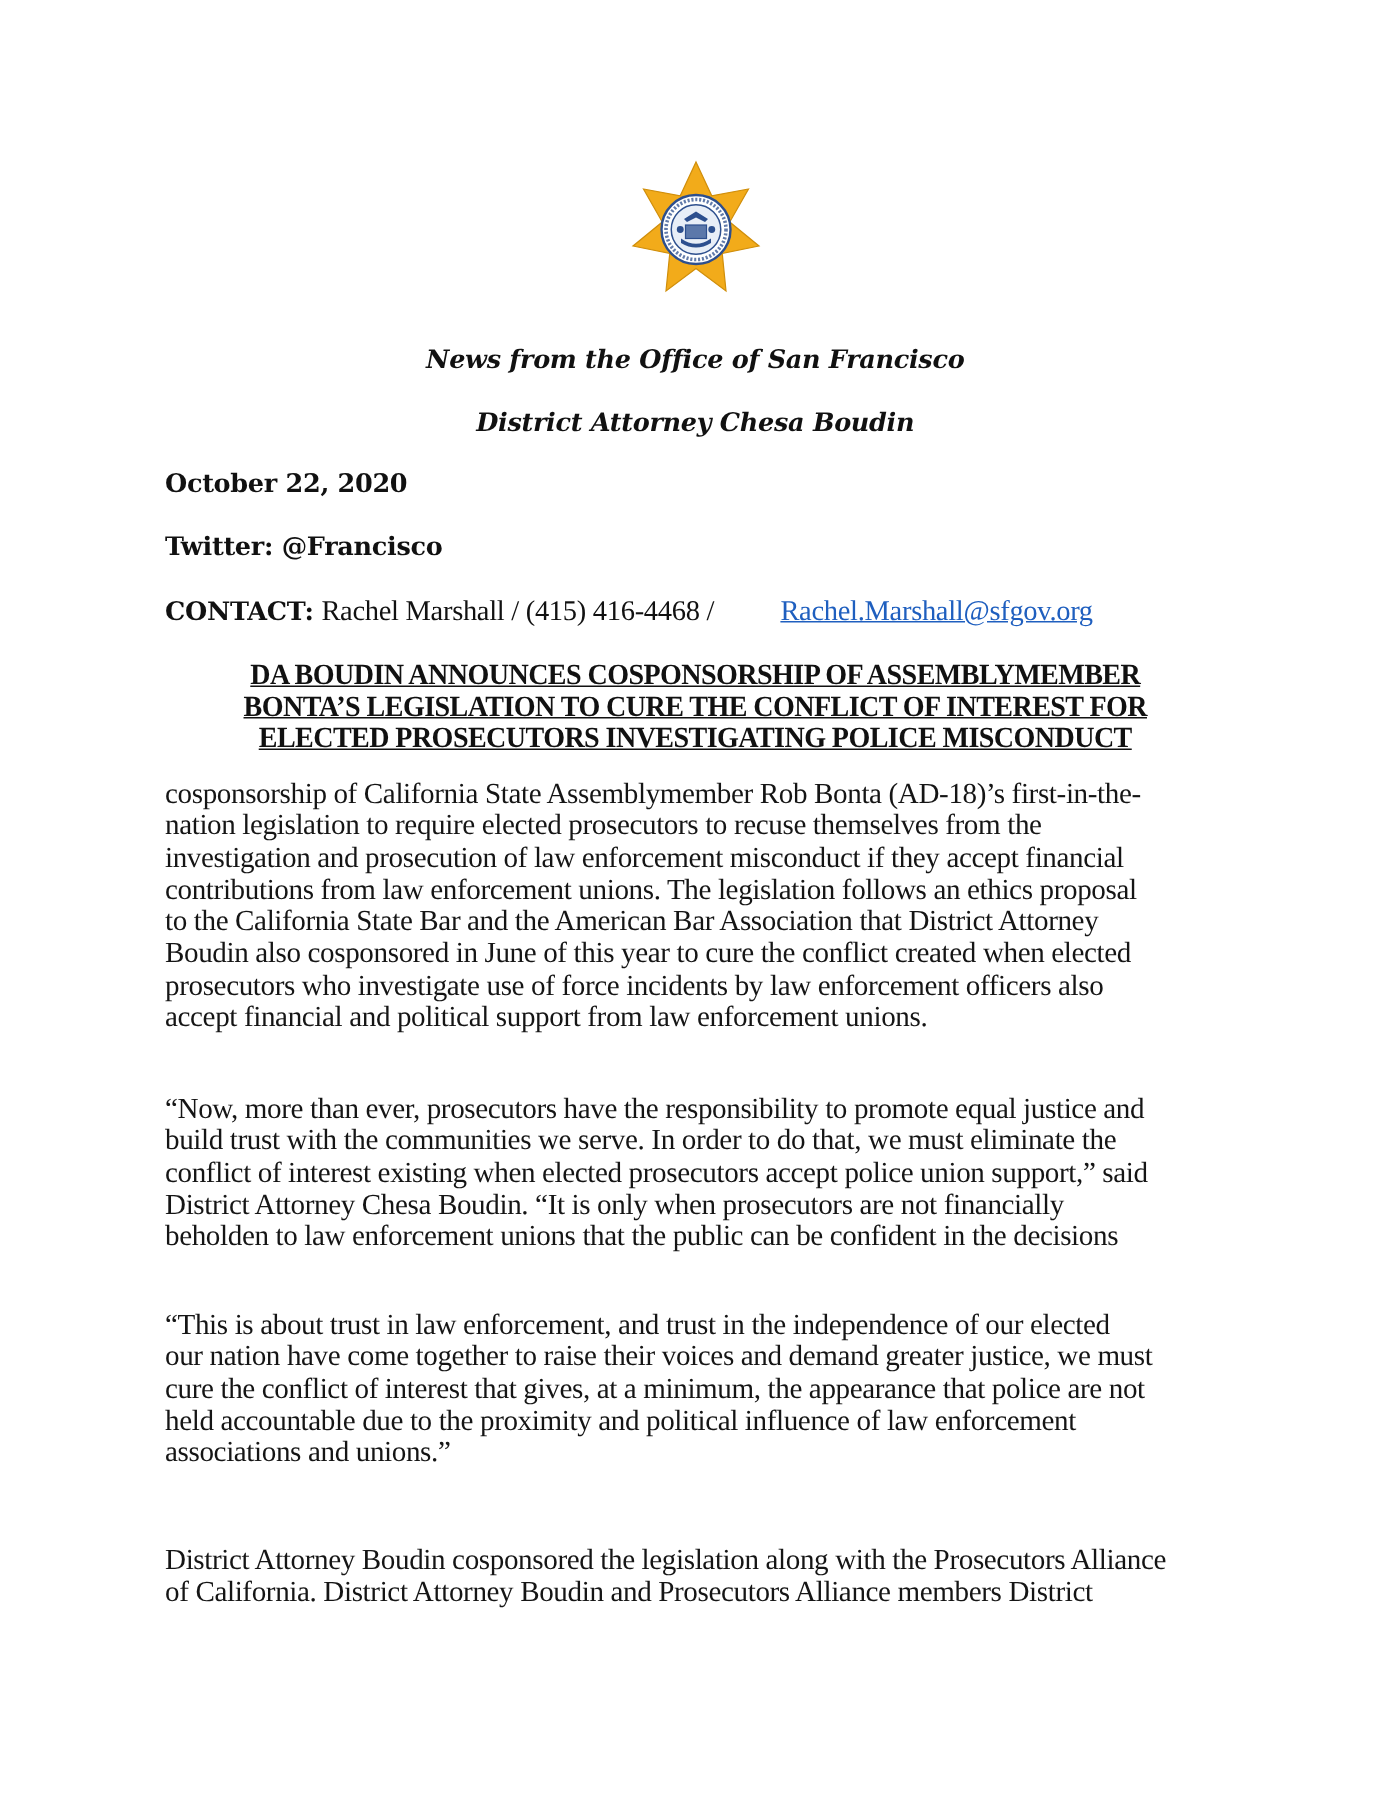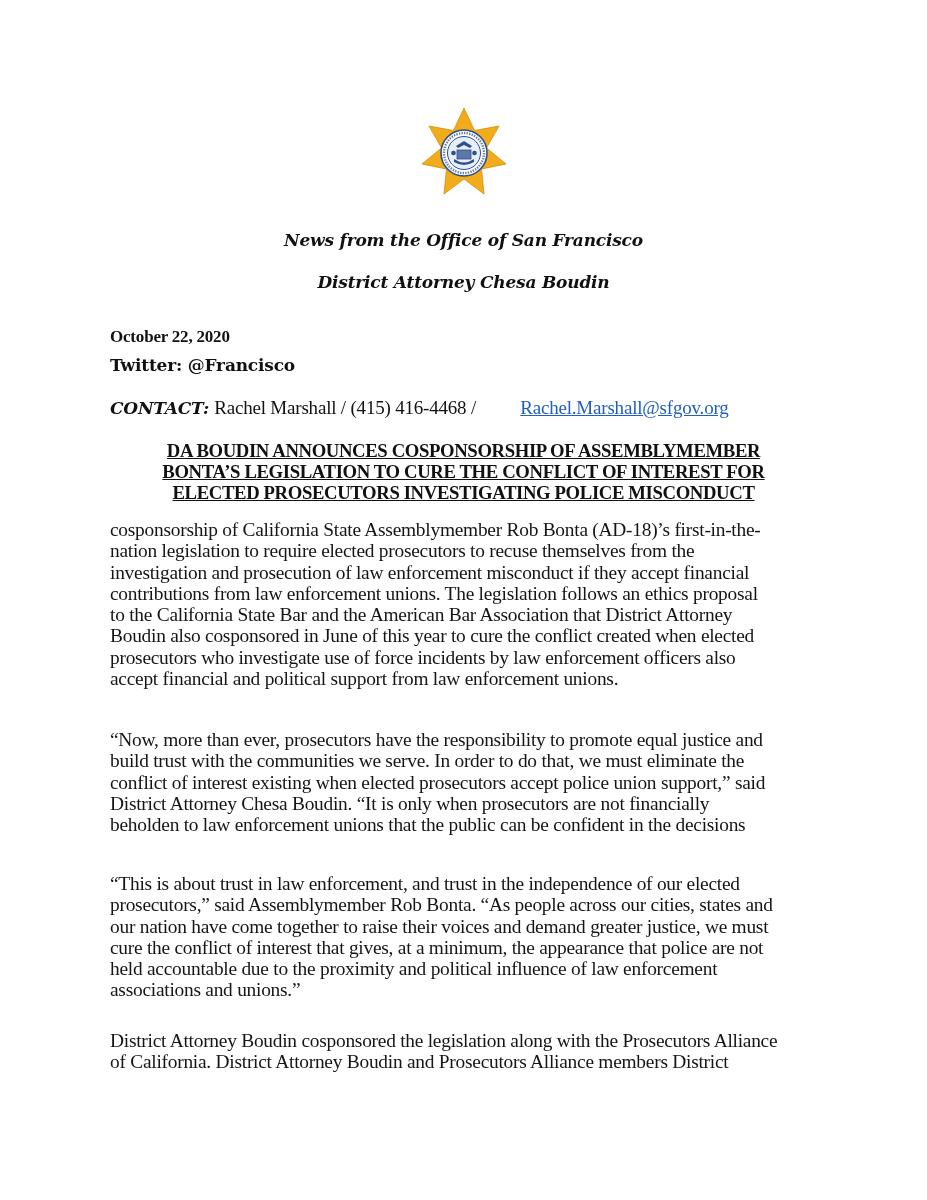--- a/index.html
+++ b/index.html
@@ -39,22 +39,22 @@
       letter-spacing: -0.2px;
     }
     .head1 { top: 230px; }
     .head2 { top: 272px; }
     .meta {
       position: absolute;
       left: 110px;
       font-size: 17px;
       letter-spacing: -0.2px;
     }
-    .meta b { font-weight: bold; font-style: italic; }
-    .meta-date { top: 327px; font-weight: bold; font-family: Liberation Serif, serif; }
+    .meta b { font-weight: bold; }
+    .meta-date { top: 313px; font-weight: bold; }
     .meta-twitter { top: 355px; font-weight: bold; }
     .meta-contact { top: 397px; }
     .meta-contact .plain {
       font-family: "Liberation Serif", "DejaVu Serif", serif;
       font-size: 19px;
       font-weight: normal;
     }
     .link {
       color: #1f5fbf;
       text-decoration: underline;
@@ -151,21 +151,20 @@
   <div class="body-para para2">
     <span class="line">“Now, more than ever, prosecutors have the responsibility to promote equal justice and</span>
     <span class="line">build trust with the communities we serve. In order to do that, we must eliminate the</span>
     <span class="line">conflict of interest existing when elected prosecutors accept police union support,” said</span>
     <span class="line">District Attorney Chesa Boudin.  “It is only when prosecutors are not financially</span>
     <span class="line">beholden to law enforcement unions that the public can be confident in the decisions</span>
   </div>
 
   <div class="body-para para3">
     <span class="line">“This is about trust in law enforcement, and trust in the independence of our elected</span>
-    <span class="line">prosecutors,” said Assemblymember Rob Bonta.  “As people across our cities, states and</span>
     <span class="line">our nation have come together to raise their voices and demand greater justice, we must</span>
     <span class="line">cure the conflict of interest that gives, at a minimum, the appearance that police are not</span>
     <span class="line">held accountable due to the proximity and political influence of law enforcement</span>
     <span class="line">associations and unions.”</span>
   </div>
 
   <div class="body-para para4">
     <span class="line">District Attorney Boudin cosponsored the legislation along with the Prosecutors Alliance</span>
     <span class="line">of California.  District Attorney Boudin and Prosecutors Alliance members District</span>
   </div>

